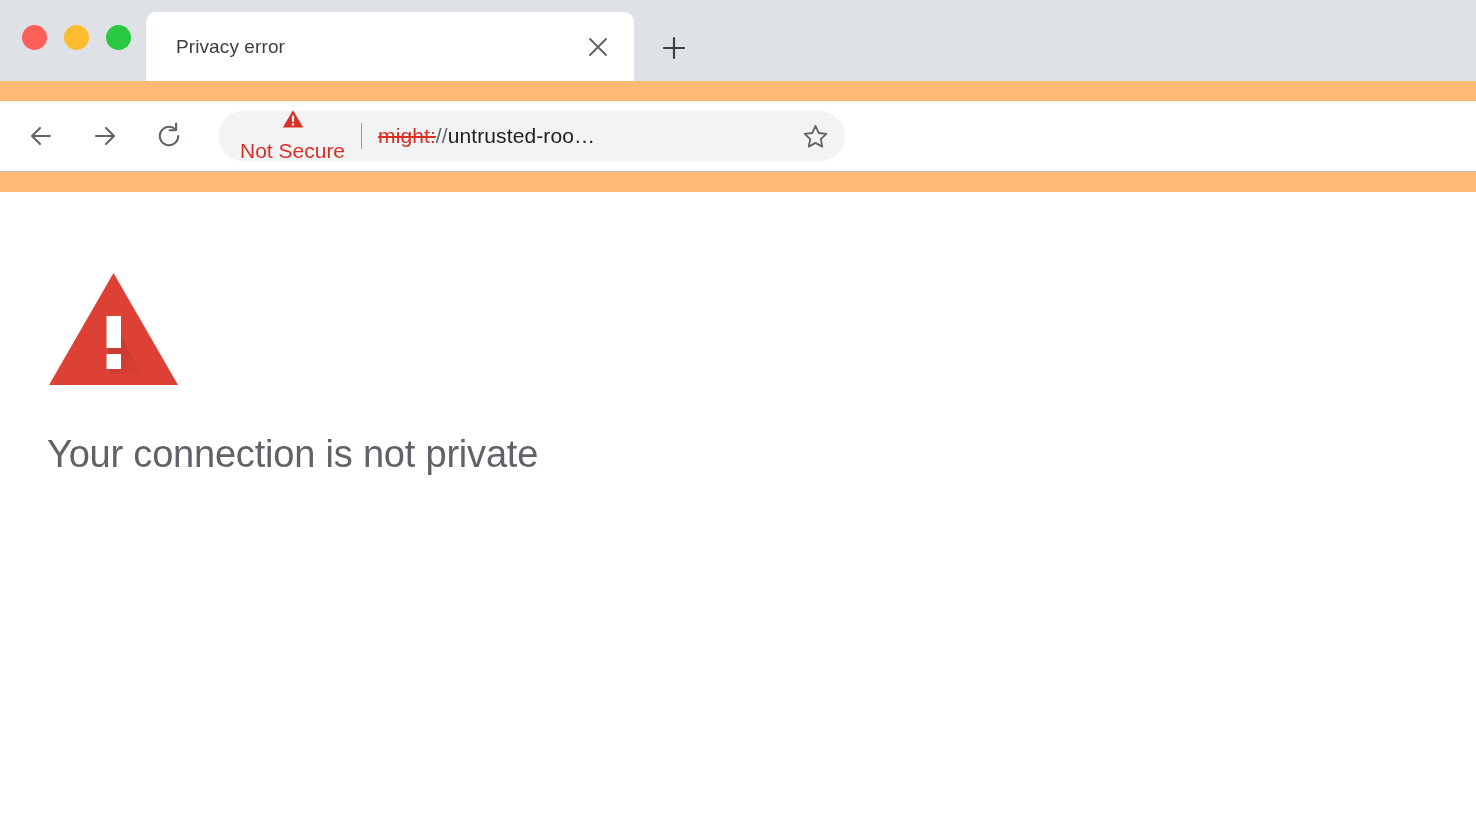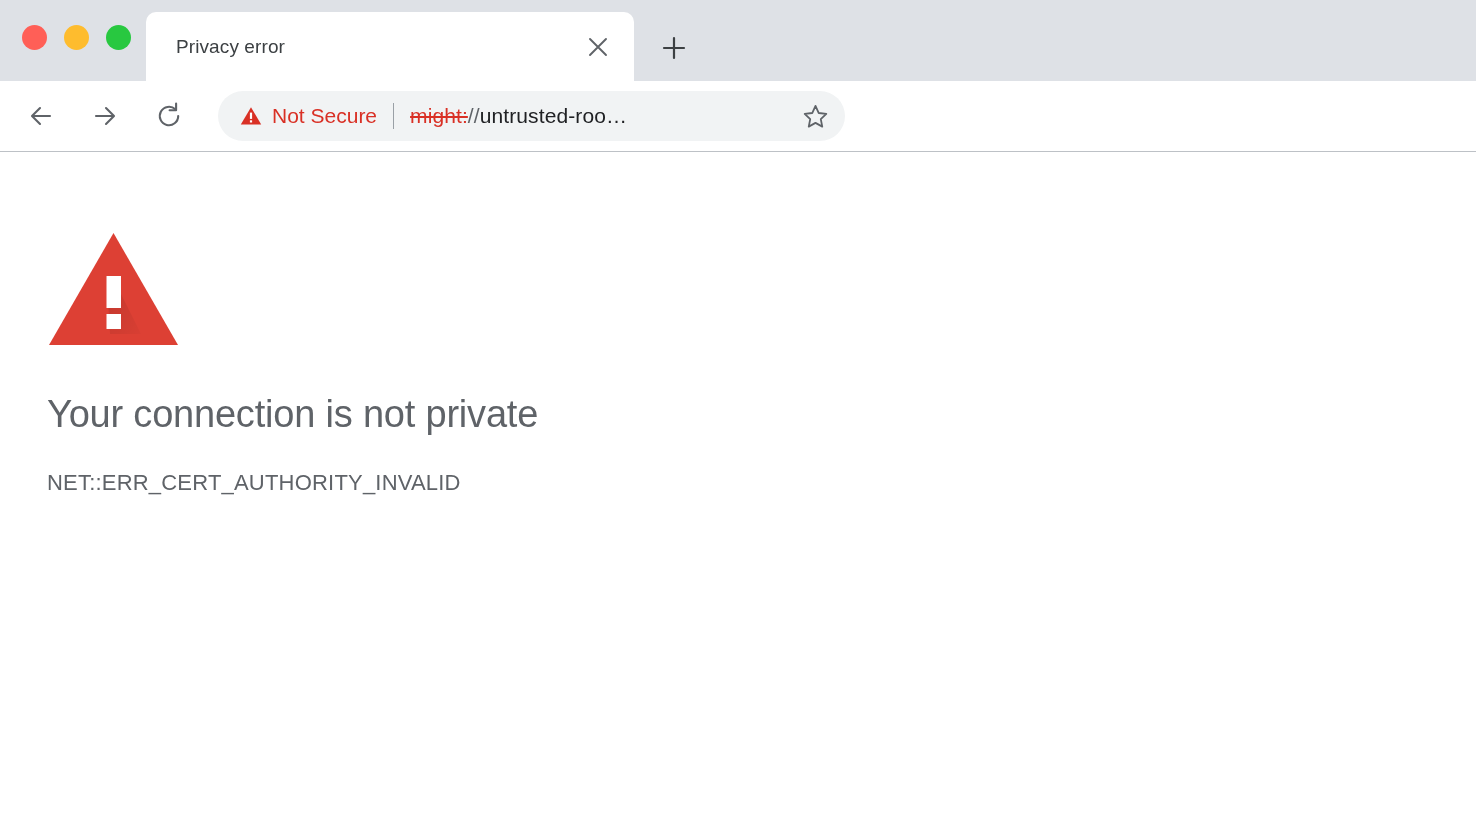--- a/index.html
+++ b/index.html
@@ -13,21 +13,22 @@
     font-family: "Liberation Sans", sans-serif;
     -webkit-font-smoothing: antialiased;
   }
 
   
   .browser {
     width: 1476px;
     height: 814px;
     display: flex;
     flex-direction: column;
-    background: #000000;
+    background: #fdba74;
+    gap: 20px;
   }
 
   .tabstrip {
     position: relative;
     height: 81px;
     background: #dee1e6;
     flex: 0 0 81px;
     display: flex;
     align-items: flex-end;
   }
@@ -128,20 +129,21 @@
     align-items: center;
     padding: 0 8px 0 22px;
   }
   .not-secure {
     display: flex;
     align-items: center;
     gap: 10px;
     color: #d93025;
     font-size: 21px;
     white-space: nowrap;
+    flex-direction: column;
   }
   .not-secure svg { display: block; flex: 0 0 auto; }
   .omni-sep {
     width: 1px;
     height: 26px;
     background: #9aa0a6;
     margin: 0 16px;
     flex: 0 0 1px;
   }
   .omni-url {
@@ -301,18 +303,17 @@
           <path d="M66.5 3 L131 115 L2 115 Z" fill="#dd4034"></path>
           <path d="M59.5 46 L74 46 L74 64 L94 104 L63 104 Z" fill="url(#shadowGrad)"></path>
           <rect x="59.5" y="46" width="14.5" height="32" fill="#ffffff"></rect>
           <rect x="59.5" y="84" width="14.5" height="15" fill="#ffffff"></rect>
         </svg>
       </div>
 
       <h1 class="title">Your connection is not private</h1>
 
 
-      <p class="error-code">NET::ERR_CERT_AUTHORITY_INVALID</p>
     </div>
 
   </div>
 
 </div>
 
 </body></html>

